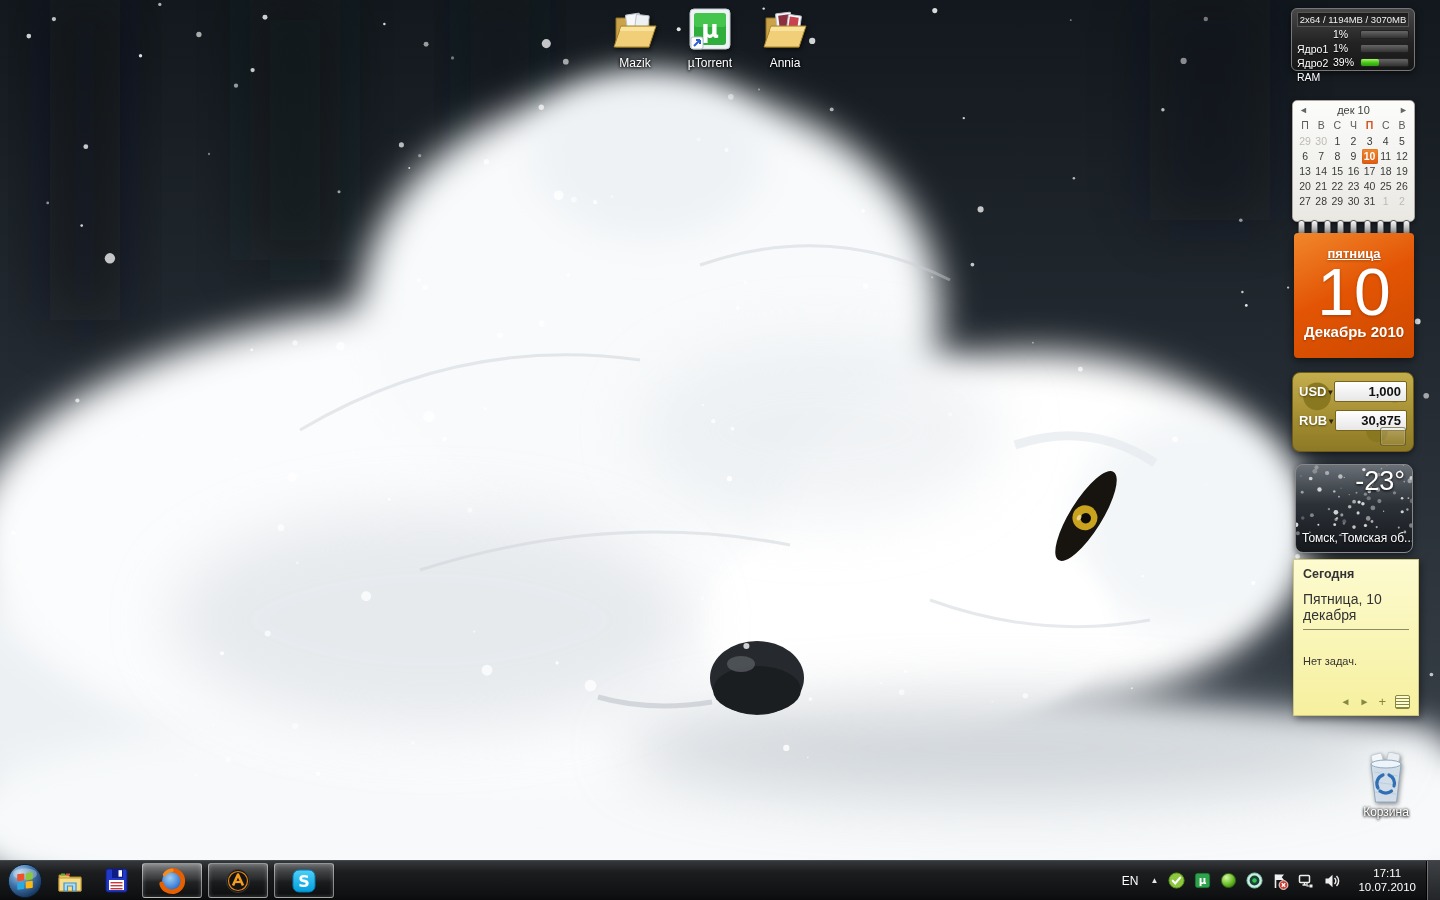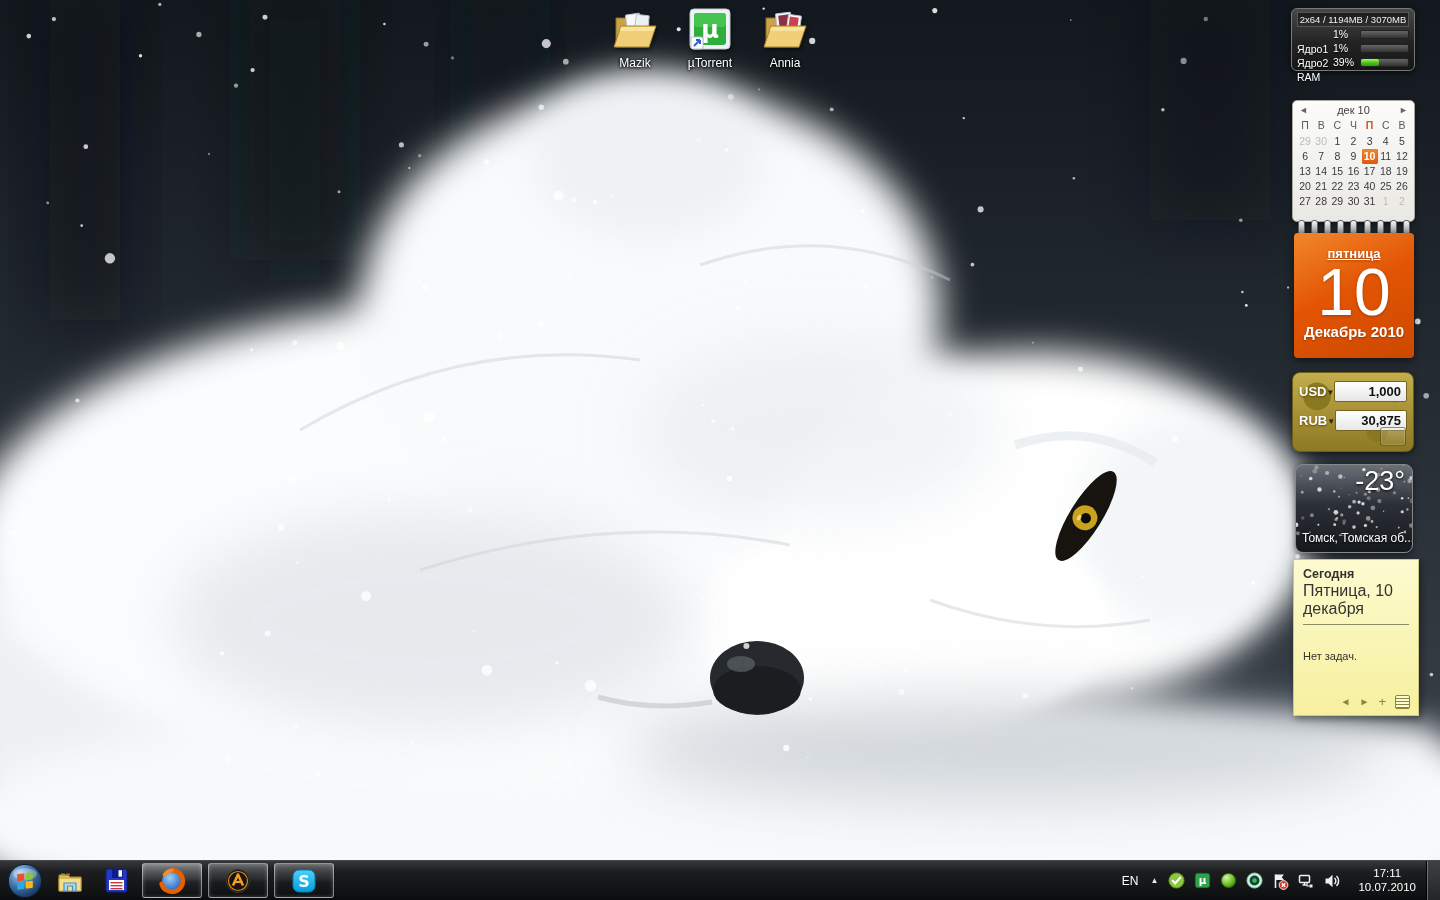--- a/index.html
+++ b/index.html
@@ -66,21 +66,21 @@
 
   #g-weather{left:1295px;top:464px;width:118px;height:89px;border:1px solid #888;border-radius:8px;overflow:hidden;
     background:linear-gradient(#6a7077,#2c3138 45%,#15181c);box-shadow:0 2px 6px rgba(0,0,0,.5);}
   #g-weather svg{position:absolute;left:0;top:0;}
   .wx-temp{position:absolute;top:1px;right:7px;font-size:27px;color:#fff;text-shadow:0 1px 3px #000;}
   .wx-loc{position:absolute;bottom:7px;left:6px;font-size:12px;color:#fff;text-shadow:0 1px 2px #000;white-space:nowrap;}
 
   #g-notes{left:1293px;top:559px;width:126px;height:157px;background:linear-gradient(#fdfbd0,#f6f09e);
     border:1px solid #cfc87e;box-shadow:2px 3px 7px rgba(0,0,0,.4);padding:7px 9px;color:#333;}
   .notes-title{font-size:12.5px;font-weight:bold;}
-  .notes-sub{font-size:16px;margin-top:1px;}
+  .notes-sub{font-size:14px;margin-top:10px;}
   .notes-divider{border:none;border-top:1px solid #8c8c66;margin:6px 0 8px 0;}
   .notes-body{font-size:11px;margin-top:25px;}
   .notes-controls{position:absolute;right:8px;bottom:6px;display:flex;align-items:center;gap:9px;color:#87873f;font-size:10px;}
   .notes-controls .note-page{width:13px;height:12px;border:1px solid #87873f;border-radius:2px;
     background:repeating-linear-gradient(#fdfbd0 0 2px,#87873f 2px 3px);}
 
   
   #taskbar{position:absolute;left:0;bottom:0;width:1440px;height:40px;display:flex;align-items:center;
     background:linear-gradient(#35383b,#1c1d1f 28%,#101112 85%,#0b0c0d);border-top:1px solid #45484c;box-sizing:border-box;}
   .start-orb{width:44px;height:40px;display:flex;align-items:center;justify-content:center;margin-left:3px;}
@@ -530,20 +530,35 @@
     <hr class="notes-divider">
     <div class="notes-body">Нет задач.</div>
     <div class="notes-controls">
       <span>◄</span>
       <span>►</span>
       <span style="font-size:13px;">+</span>
       <span class="note-page"></span>
     </div>
   </div>
 
+  <div id="recycle-bin">
+    <svg class="art" viewBox="0 0 46 52">
+      <rect x="9" y="2" width="11" height="13" rx="2" fill="#f4f7f9" stroke="#c2ccd4" transform="rotate(-14 14 8)"></rect>
+      <rect x="24" y="1" width="12" height="14" rx="2" fill="#eaeef2" stroke="#c2ccd4" transform="rotate(11 30 8)"></rect>
+      <path d="M8 12 L38 12 L33.5 50 L12.5 50 Z" fill="#d9e6f2" fill-opacity="0.88" stroke="#8fa8bf"></path>
+      <ellipse cx="23" cy="12" rx="15" ry="4" fill="#eef4f9" stroke="#8fa8bf"></ellipse>
+      <path d="M11 20 L35 24 M10.5 30 L34 33 M12 40 L33 42" stroke="#b9cad8" stroke-width="1.2" opacity="0.8"></path>
+      <g stroke="#2f6fb4" stroke-width="3.2" fill="none" stroke-linecap="round" transform="translate(23,31)">
+        <path d="M-8,5 A 9 9 0 0 1 -3,-8"></path>
+        <path d="M3,-8 A 9 9 0 0 1 8,3"></path>
+        <path d="M5.5,8 A 9 9 0 0 1 -6,8"></path>
+      </g>
+    </svg>
+    <div class="lab">Корзина</div>
+  </div>
 
   <div id="taskbar">
     <div class="start-orb">
       <svg width="38" height="38" viewBox="0 0 40 40">
         <defs>
           <radialGradient id="orb" cx="35%" cy="28%" r="80%">
             <stop offset="0" stop-color="#a9d2ef"></stop>
               <stop offset="0.5" stop-color="#3f72a8"></stop>
               <stop offset="1" stop-color="#102c4e"></stop>
           </radialGradient>

